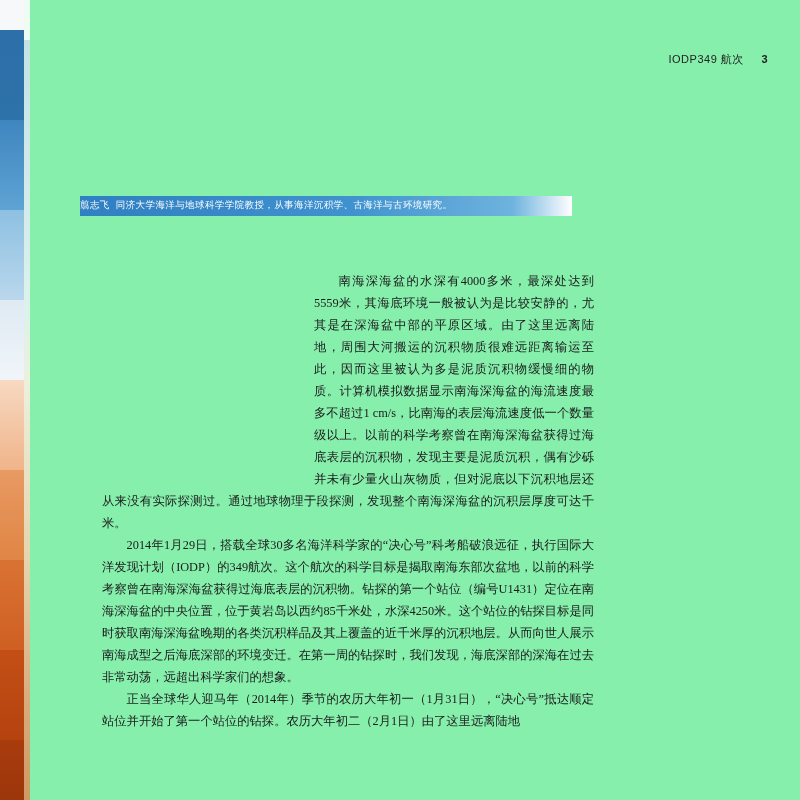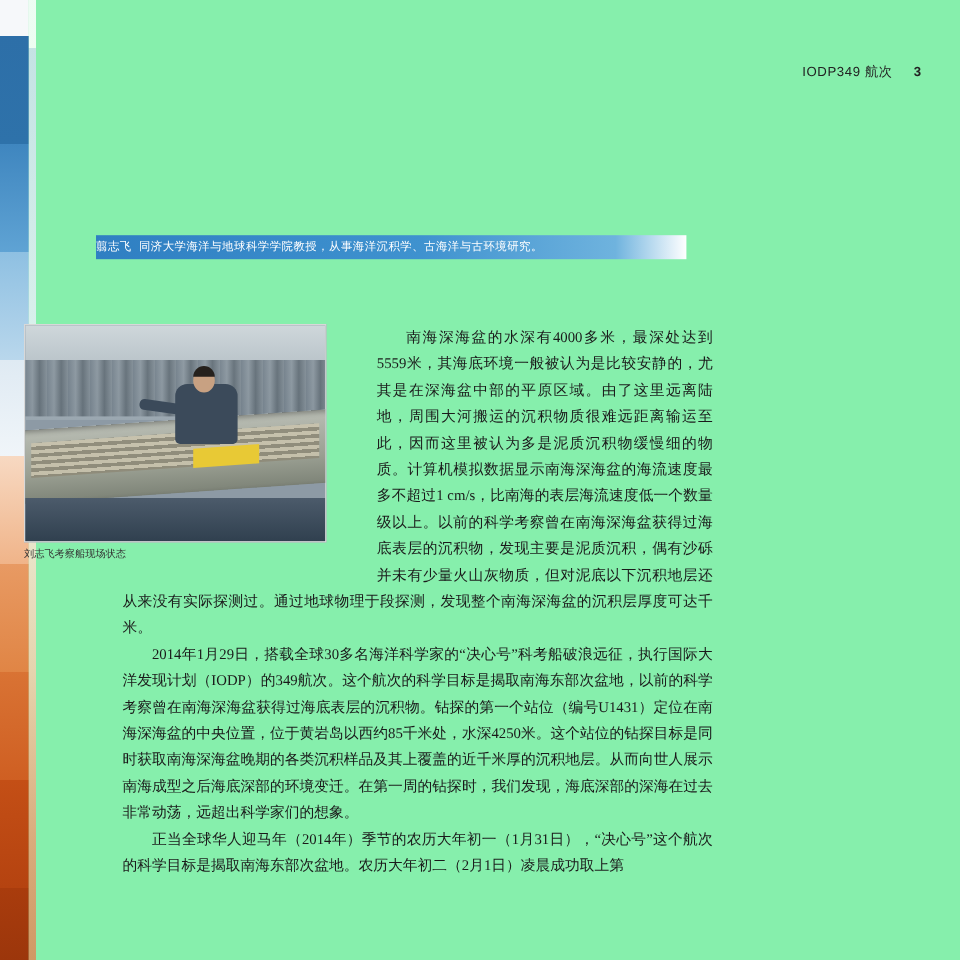--- a/index.html
+++ b/index.html
@@ -236,36 +236,21 @@
   <div class="content"></div>
 
   <div class="page-header">
     <span>IODP349 航次</span>
     <span class="pg-num">3</span>
   </div>
 
 
   <div class="byline">翦志飞   同济大学海洋与地球科学学院教授，从事海洋沉积学、古海洋与古环境研究。</div>
 
-  <div class="figure">
-    <div class="photo">
-      <div class="ph-sky"></div>
-      <div class="ph-rack"></div>
-      <div class="ph-table"></div>
-      <div class="ph-cores"></div>
-      <div class="ph-yellow"></div>
-      <div class="ph-arm"></div>
-      <div class="ph-person-body"></div>
-      <div class="ph-person-head"></div>
-      <div class="ph-person-hair"></div>
-      <div class="ph-floor"></div>
-    </div>
-    <div class="caption">刘志飞考察船现场状态</div>
-  </div>
 
   <div class="body-text">
     <div class="wrap-box"></div>
     <p class="para-first">南海深海盆的水深有4000多米，最深处达到5559米，其海底环境一般被认为是比较安静的，尤其是在深海盆中部的平原区域。由了这里远离陆地，周围大河搬运的沉积物质很难远距离输运至此，因而这里被认为多是泥质沉积物缓慢细的物质。计算机模拟数据显示南海深海盆的海流速度最多不超过1 cm/s，比南海的表层海流速度低一个数量级以上。以前的科学考察曾在南海深海盆获得过海底表层的沉积物，发现主要是泥质沉积，偶有沙砾并未有少量火山灰物质，但对泥底以下沉积地层还从来没有实际探测过。通过地球物理于段探测，发现整个南海深海盆的沉积层厚度可达千米。</p>
     <p>2014年1月29日，搭载全球30多名海洋科学家的“决心号”科考船破浪远征，执行国际大洋发现计划（IODP）的349航次。这个航次的科学目标是揭取南海东部次盆地，以前的科学考察曾在南海深海盆获得过海底表层的沉积物。钻探的第一个站位（编号U1431）定位在南海深海盆的中央位置，位于黄岩岛以西约85千米处，水深4250米。这个站位的钻探目标是同时获取南海深海盆晚期的各类沉积样品及其上覆盖的近千米厚的沉积地层。从而向世人展示南海成型之后海底深部的环境变迁。在第一周的钻探时，我们发现，海底深部的深海在过去非常动荡，远超出科学家们的想象。</p>
-    <p>正当全球华人迎马年（2014年）季节的农历大年初一（1月31日），“决心号”这个航次的科学目标是揭取南海东部次盆地。农历大年初二（2月1日）凌晨成功取上第</p>
+    <p>正当全球华人迎马年（2014年）季节的农历大年初一（1月31日），“决心号”抵达顺定站位并开始了第一个站位的钻探。农历大年初二（2月1日）由了这里远离陆地</p>
   </div>
 
 </div>
 
 </body></html>

